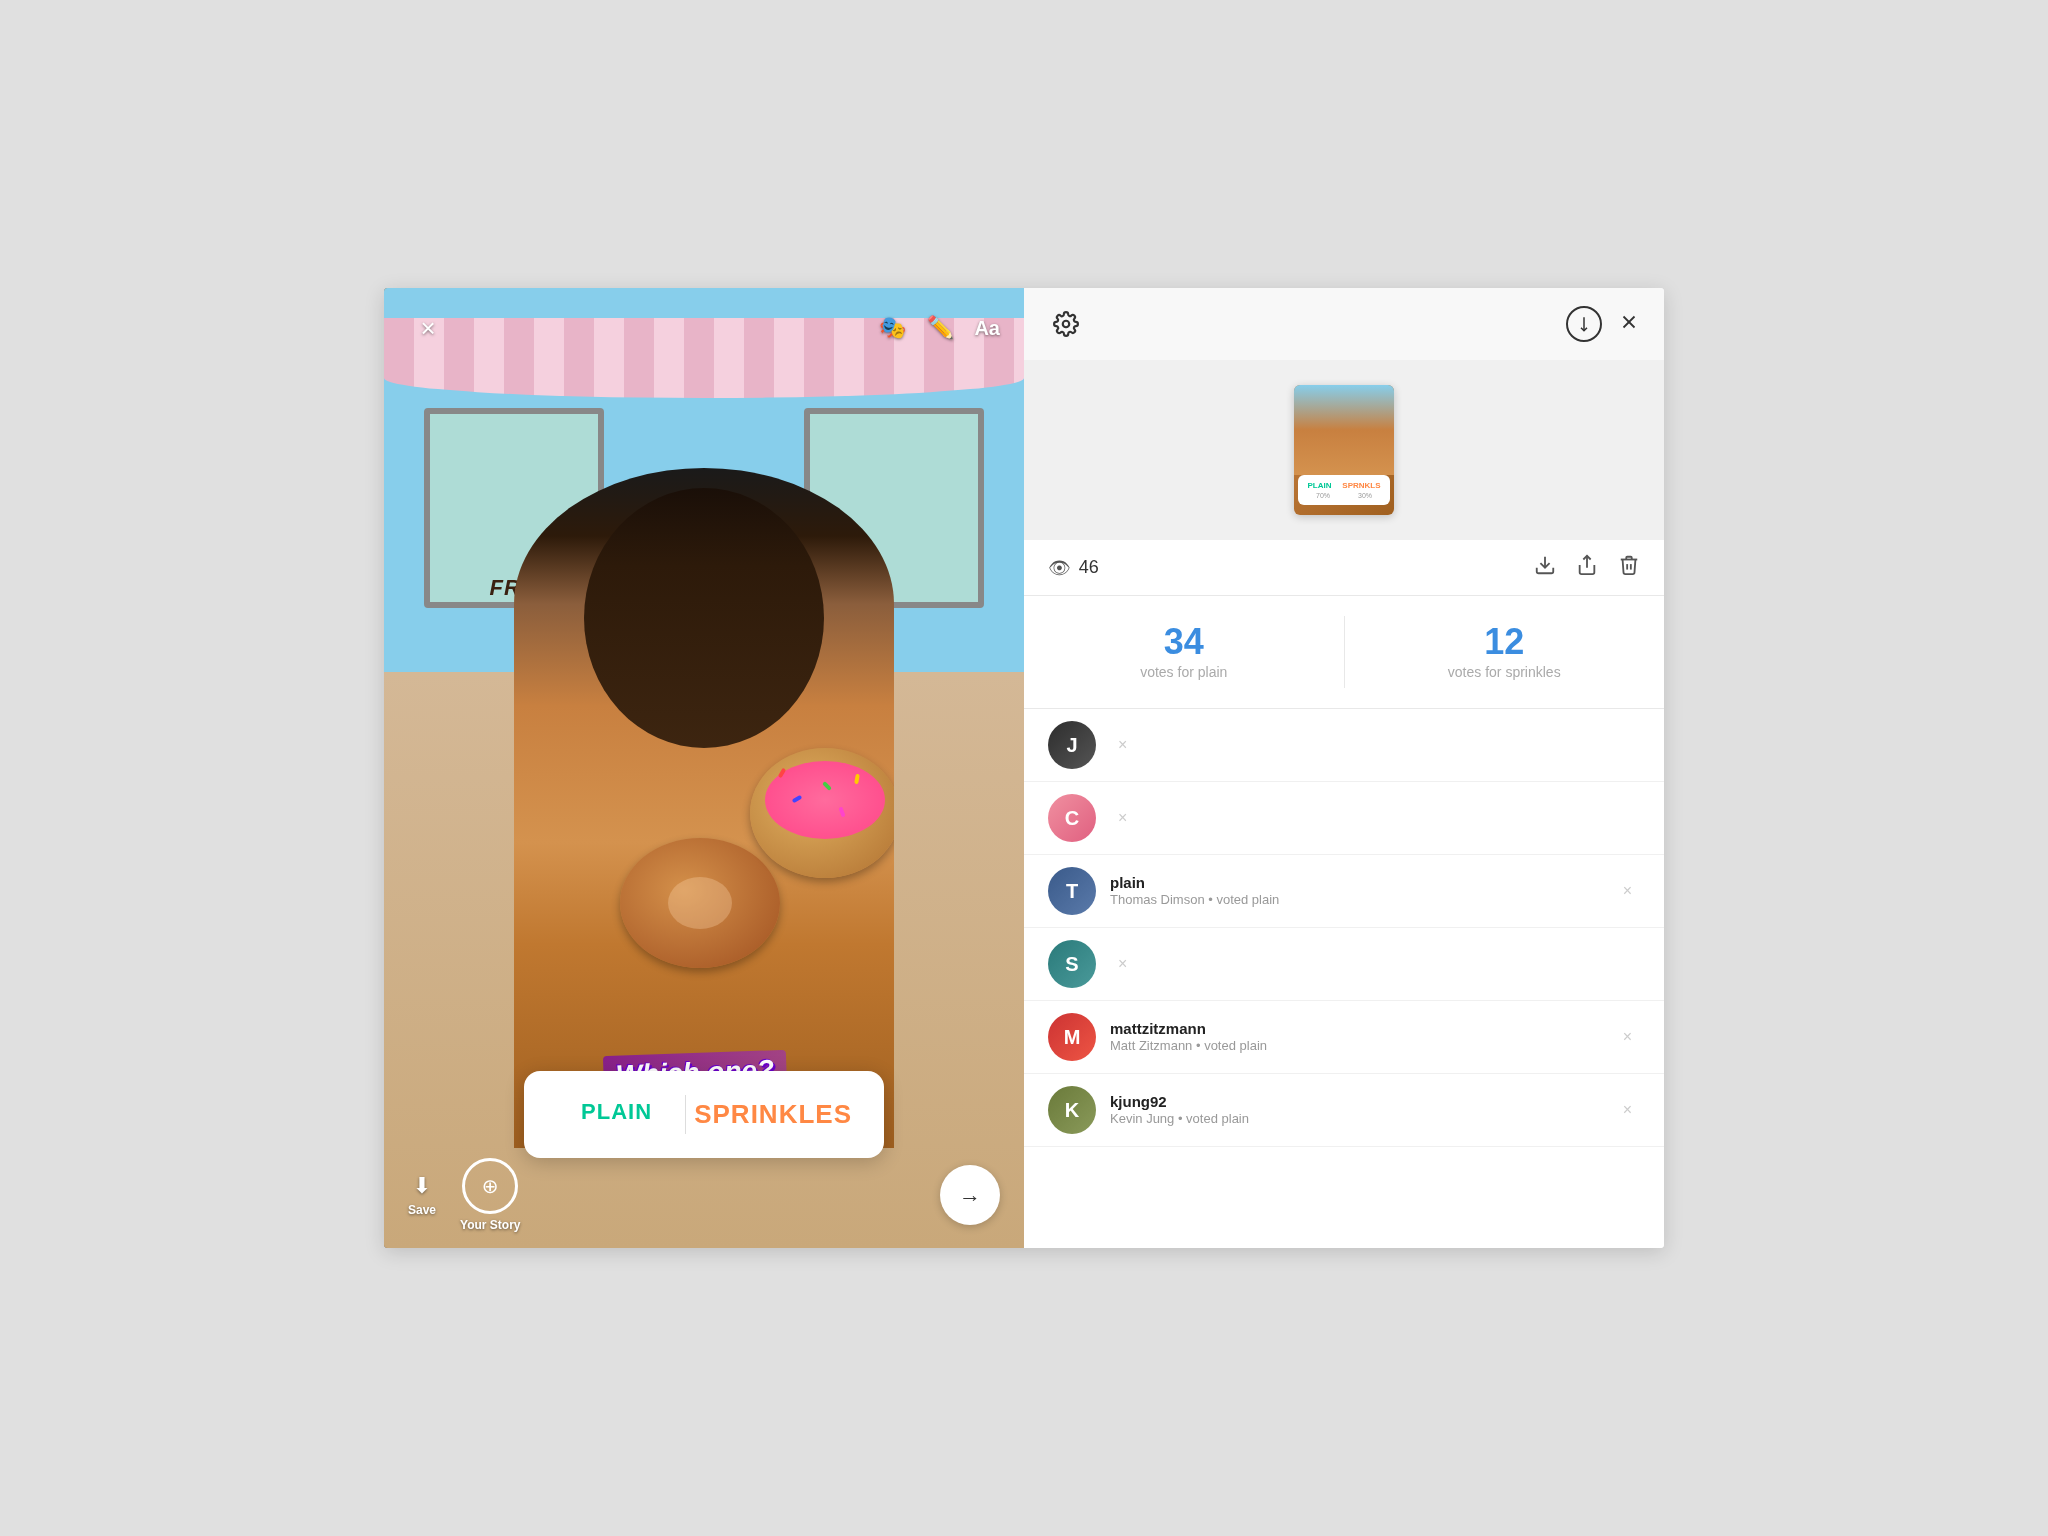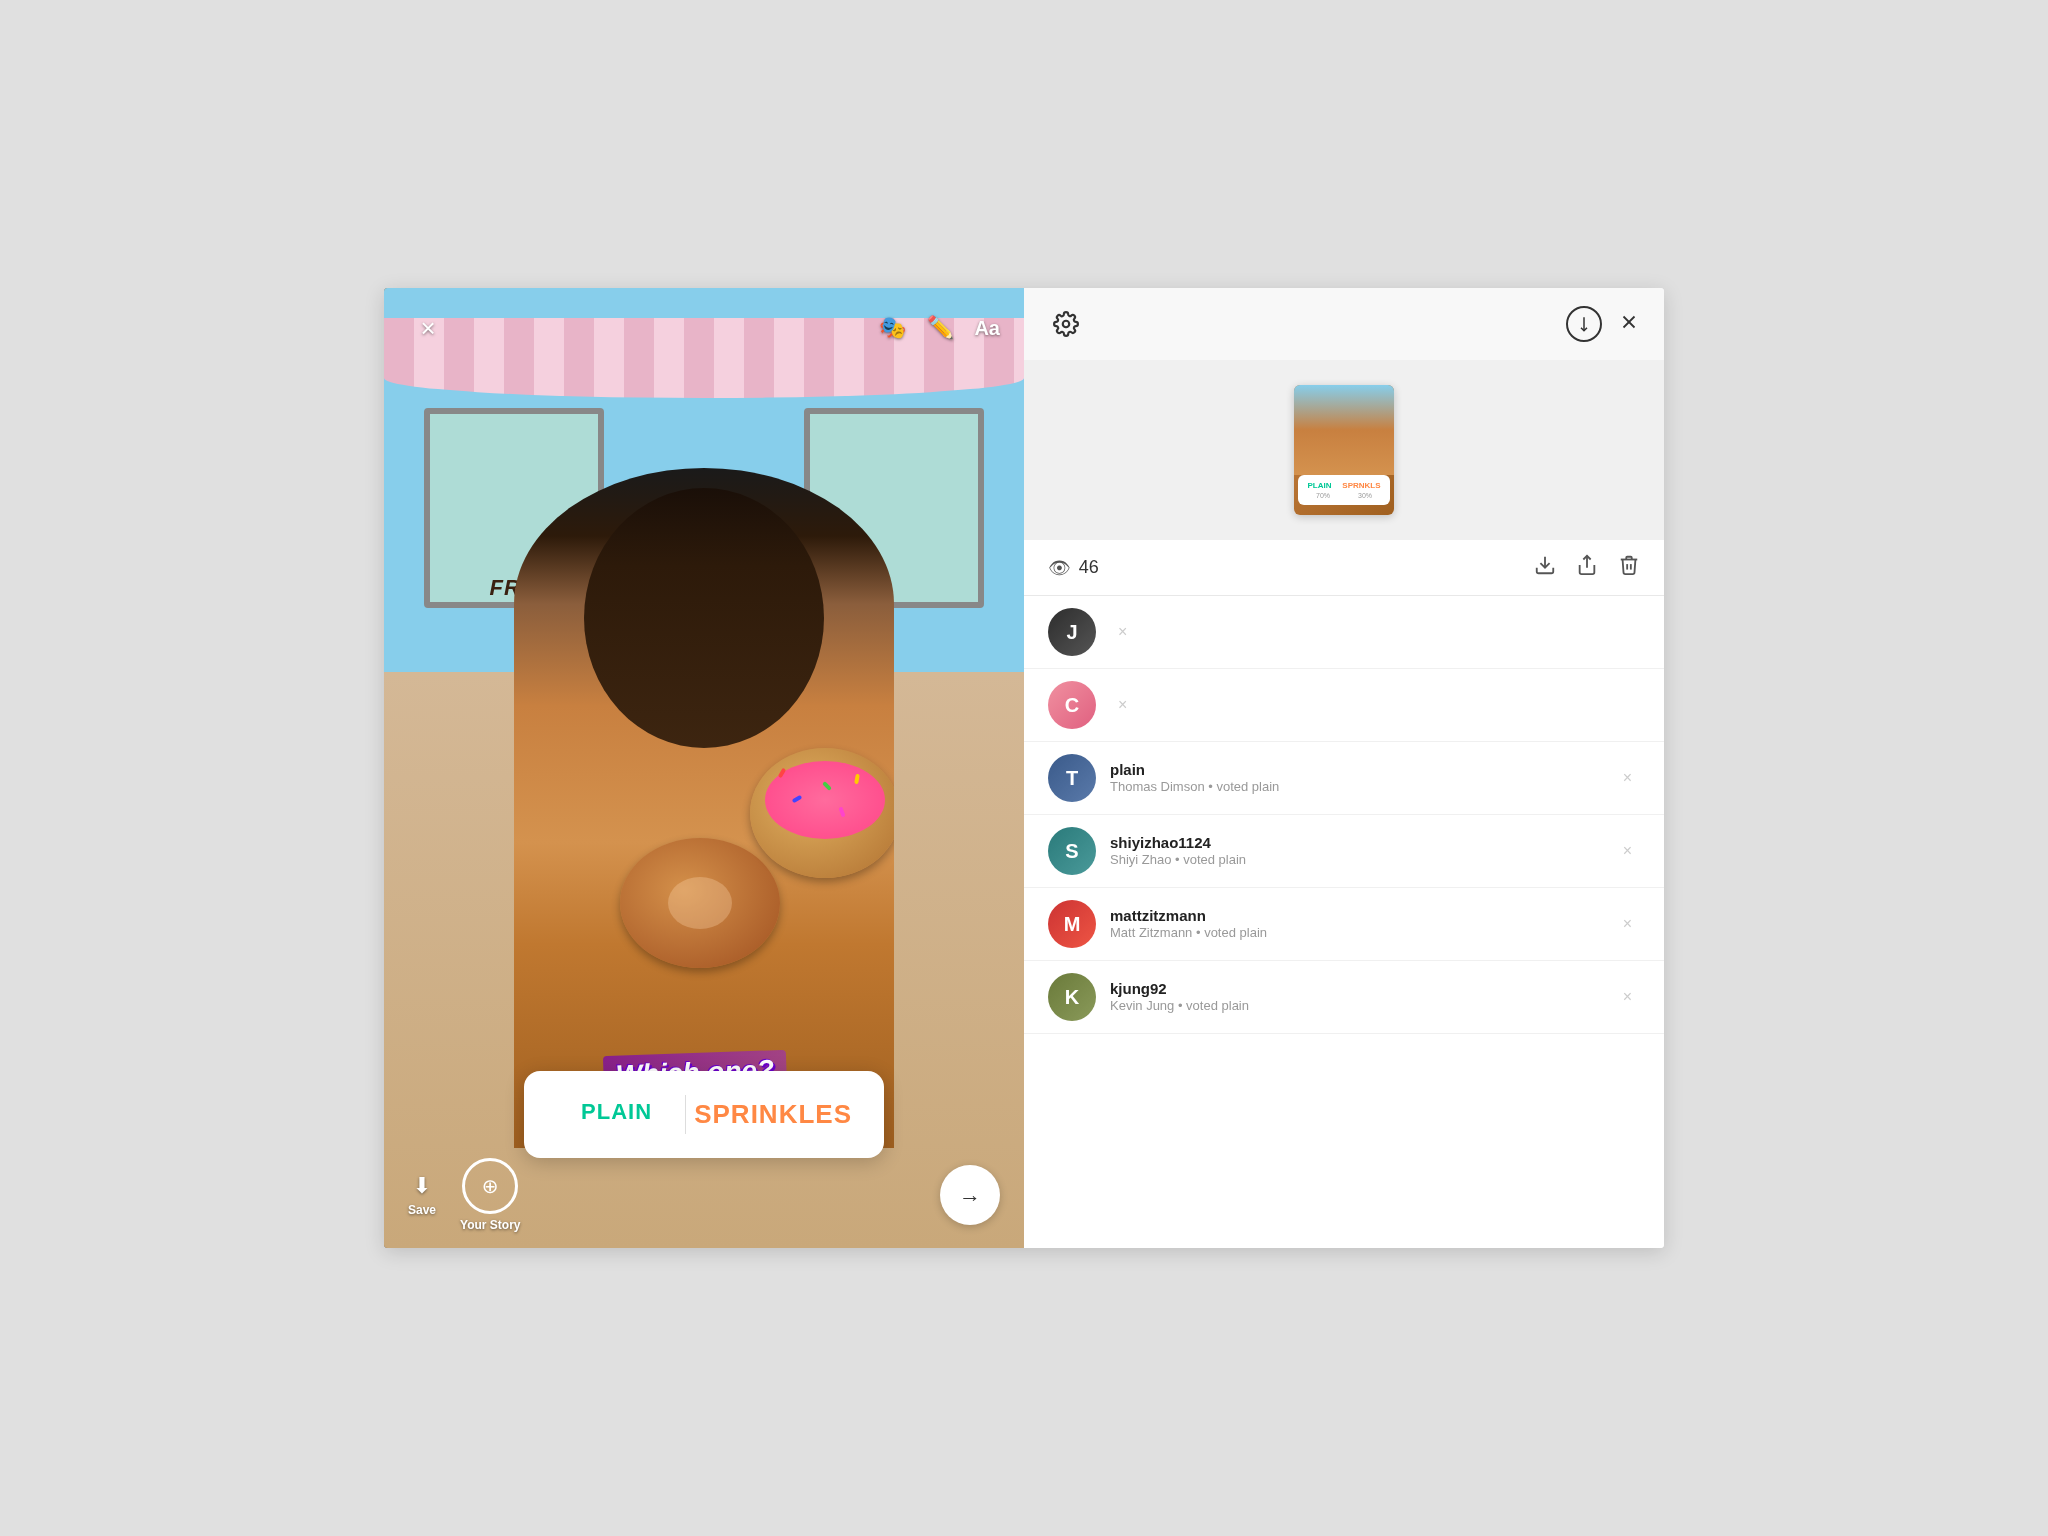--- a/index.html
+++ b/index.html
@@ -713,20 +713,30 @@
             <polyline points="3 6 5 6 21 6"></polyline>
             <path d="M19 6l-1 14a2 2 0 0 1-2 2H8a2 2 0 0 1-2-2L5 6"></path>
             <path d="M10 11v6"></path>
             <path d="M14 11v6"></path>
             <path d="M9 6V4a1 1 0 0 1 1-1h4a1 1 0 0 1 1 1v2"></path>
           </svg>
         </span>
       </div>
     </div>
 
+    <div class="votes-section">
+      <div class="vote-col">
+        <div class="vote-number">34</div>
+        <div class="vote-label">votes for plain</div>
+      </div>
+      <div class="vote-col">
+        <div class="vote-number">12</div>
+        <div class="vote-label">votes for sprinkles</div>
+      </div>
+    </div>
 
     <div class="voters-section">
 
       <div id="voters-list">
           <div class="voter-row">
             <div class="voter-avatar av-dark">J</div>
             <span class="voter-remove">×</span>
           </div>
           <div class="voter-row">
             <div class="voter-avatar av-pink">C</div>
@@ -735,24 +745,20 @@
           <div class="voter-row">
             <div class="voter-avatar av-blue-dark">T</div>
             <div class="voter-info">
               <div class="voter-username">plain</div>
               <div class="voter-detail">Thomas Dimson • voted plain</div>
             </div>
             <span class="voter-remove">×</span>
           </div>
           <div class="voter-row">
             <div class="voter-avatar av-teal">S</div>
-            <div class="voter-info">
-              <div class="voter-username">shiyizhao1124</div>
-              <div class="voter-detail">Shiyi Zhao • voted plain</div>
-            </div>
             <span class="voter-remove">×</span>
           </div>
           <div class="voter-row">
             <div class="voter-avatar av-red">M</div>
             <div class="voter-info">
               <div class="voter-username">mattzitzmann</div>
               <div class="voter-detail">Matt Zitzmann • voted plain</div>
             </div>
             <span class="voter-remove">×</span>
           </div>

